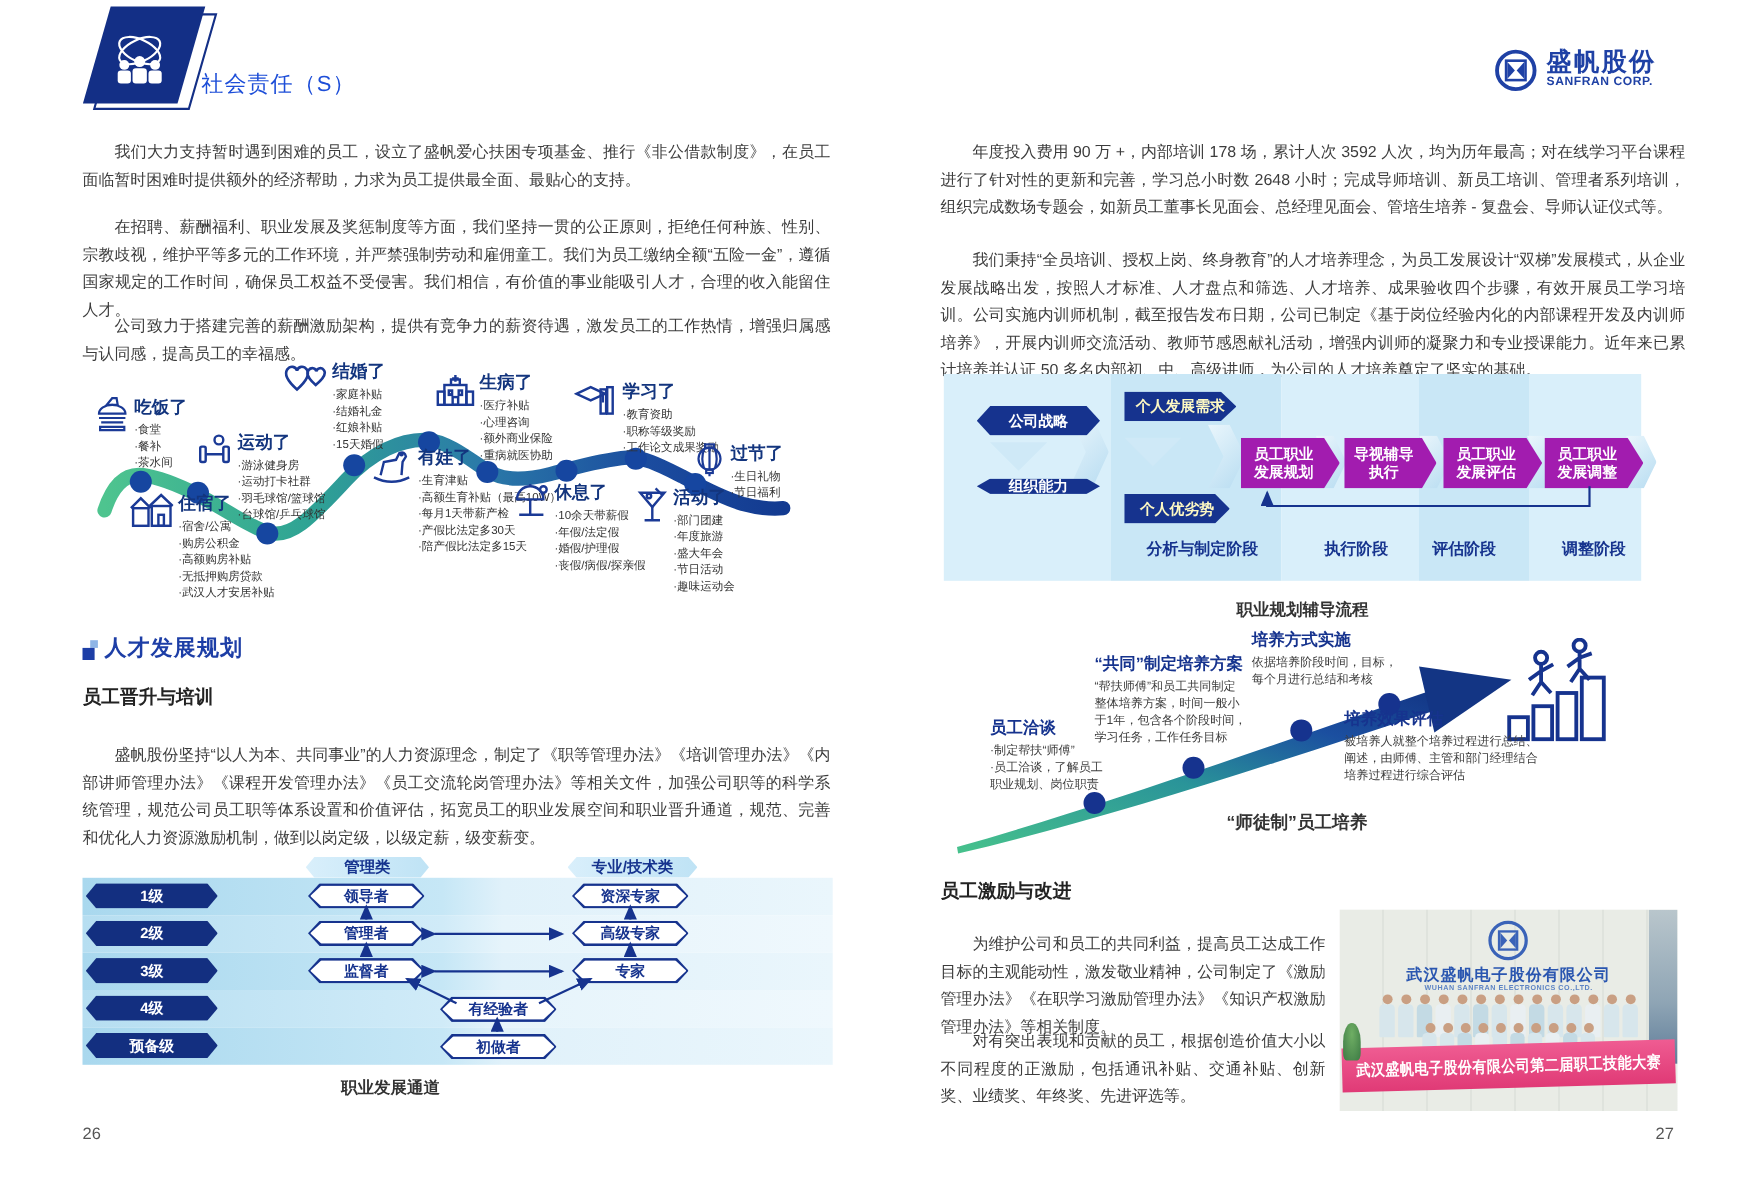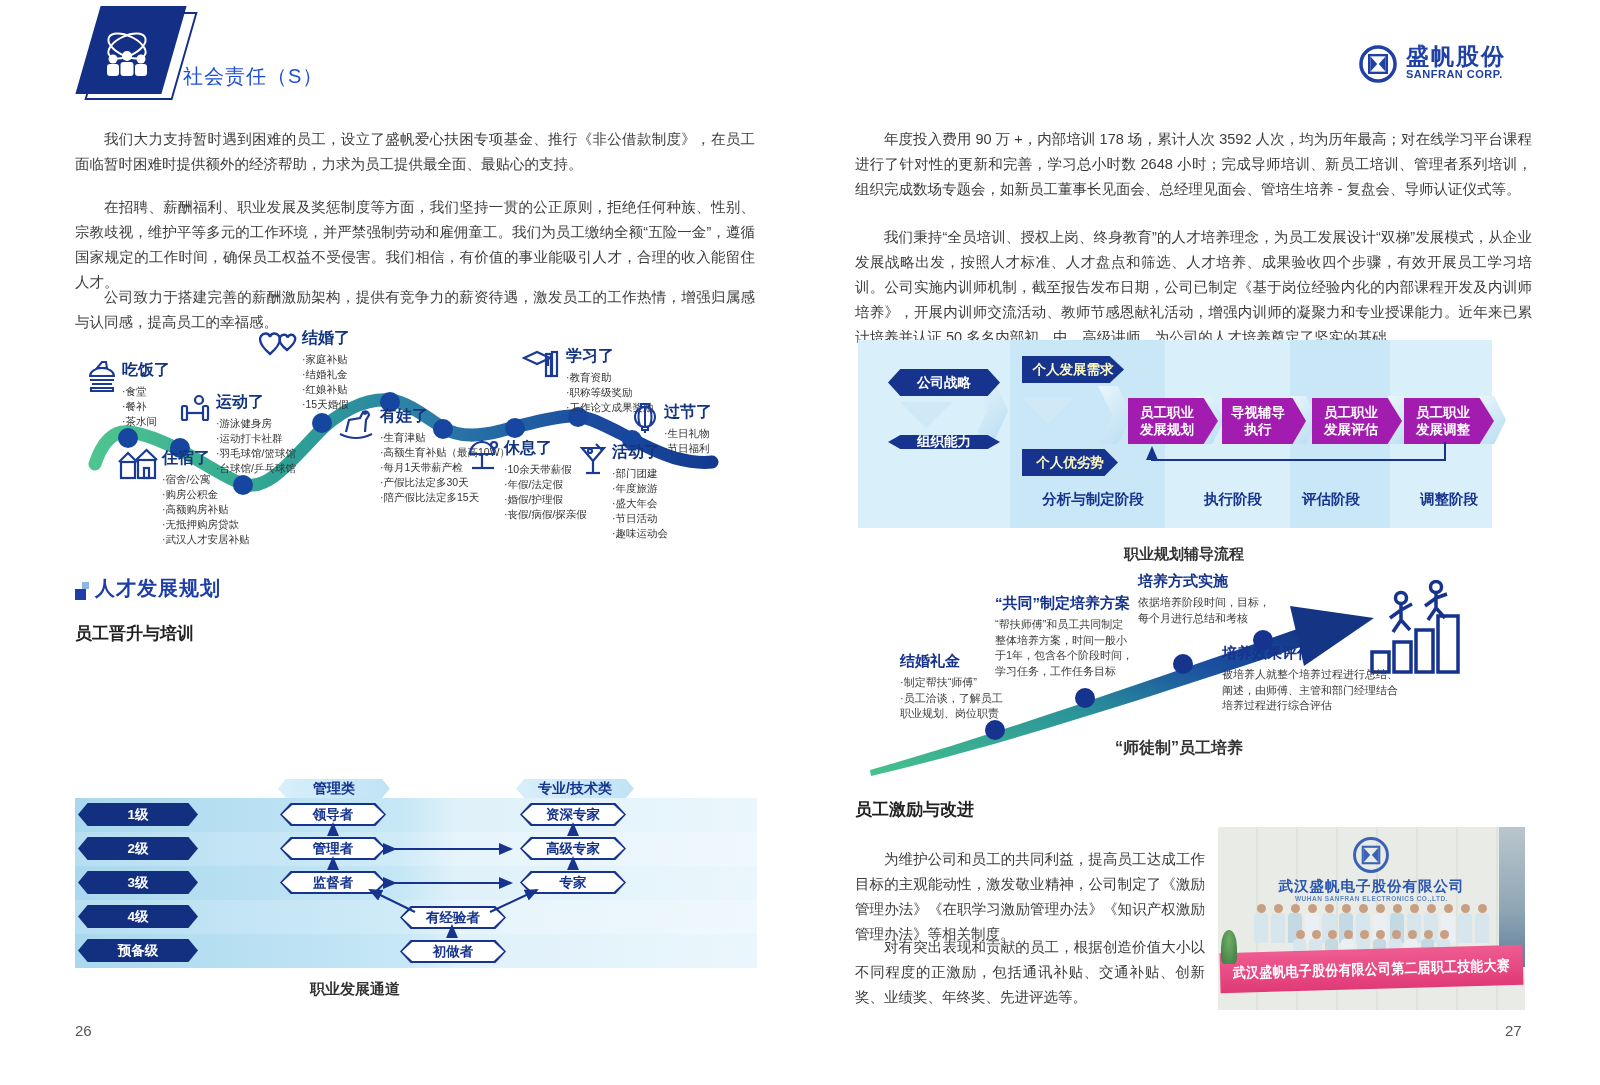--- a/index.html
+++ b/index.html
@@ -209,20 +209,40 @@
     </svg>
     <div>
         <div class="station-title">有娃了</div>
       <div class="station-items">·生育津贴
 ·高额生育补贴（最高10W）
 ·每月1天带薪产检
 ·产假比法定多30天
 ·陪产假比法定多15天</div>
       </div>
   </div>
+  <div class="abs station" style="left:396px;top:338px">
+    <svg width="36" height="34" viewBox="0 0 36 34" stroke="#1b3a96" stroke-width="2.2" fill="none">
+      <rect x="8" y="12" width="20" height="18"></rect>
+        <path d="M14,12 v-5 h8 v5"></path>
+      <line x1="18" y1="3" x2="18" y2="9"></line>
+        <line x1="15" y1="6" x2="21" y2="6"></line>
+      <rect x="12" y="17" width="3" height="4"></rect>
+        <rect x="21" y="17" width="3" height="4"></rect>
+        <rect x="15.5" y="23" width="5" height="7"></rect>
+      <rect x="2" y="18" width="6" height="12"></rect>
+        <rect x="28" y="18" width="6" height="12"></rect>
+    </svg>
+    <div>
+        <div class="station-title">生病了</div>
+      <div class="station-items">·医疗补贴
+·心理咨询
+·额外商业保险
+·重病就医协助</div>
+      </div>
+  </div>
   <div class="abs station" style="left:466px;top:438px">
     <svg width="34" height="34" viewBox="0 0 34 34" stroke="#1b3a96" stroke-width="2.2" fill="none">
       <path d="M4,16 a12,12 0 0 1 24,0 z"></path>
         <line x1="16" y1="16" x2="16" y2="30"></line>
       <path d="M16,4 v-2"></path>
         <path d="M6,30 h22"></path>
         <circle cx="28" cy="7" r="3"></circle>
     </svg>
     <div>
         <div class="station-title">休息了</div>
@@ -277,20 +297,21 @@
         <div class="station-title">过节了</div>
       <div class="station-items">·生日礼物
 ·节日福利</div>
       </div>
   </div>
 
   <div class="abs bullet-small"></div>
   <div class="abs bullet-big"></div>
   <div class="abs h1" style="left:95px;top:575px">人才发展规划</div>
   <div class="abs h2" style="left:75px;top:622px">员工晋升与培训</div>
+  <p class="abs body-par" style="left:75px;top:660px">盛帆股份坚持“以人为本、共同事业”的人力资源理念，制定了《职等管理办法》《培训管理办法》《内部讲师管理办法》《课程开发管理办法》《员工交流轮岗管理办法》等相关文件，加强公司职等的科学系统管理，规范公司员工职等体系设置和价值评估，拓宽员工的职业发展空间和职业晋升通道，规范、完善和优化人力资源激励机制，做到以岗定级，以级定薪，级变薪变。</p>
 
   <div>
     <div class="abs ribbon" style="left:278px;top:779px;width:112px">管理类</div>
     <div class="abs ribbon" style="left:516px;top:779px;width:118px">专业/技术类</div>
 
     <div class="abs band-row" style="top:798px;background:linear-gradient(90deg,#a9d8ee,#c6e7f6 48%,#e0f1fa 56%,#eaf6fc)"></div>
     <div class="abs band-row" style="top:832px;background:linear-gradient(90deg,#b6def1,#d0ebf8 48%,#e6f4fb 56%,#eff8fd)"></div>
     <div class="abs band-row" style="top:866px;background:linear-gradient(90deg,#a9d8ee,#c6e7f6 48%,#e0f1fa 56%,#eaf6fc)"></div>
     <div class="abs band-row" style="top:900px;background:linear-gradient(90deg,#b6def1,#d0ebf8 48%,#e6f4fb 56%,#eff8fd)"></div>
     <div class="abs band-row" style="top:934px;background:linear-gradient(90deg,#a9d8ee,#c6e7f6 48%,#e0f1fa 56%,#eaf6fc)"></div>
@@ -423,21 +444,21 @@
           <rect x="26" y="62" width="17" height="30"></rect>
         <rect x="48" y="50" width="17" height="42"></rect>
           <rect x="70" y="36" width="20" height="56"></rect>
         <circle cx="33" cy="18" r="5.5"></circle>
           <path d="M33,24 L33,40 M33,30 L22,38 M33,30 L44,24 M33,40 L25,52 M33,40 L42,50"></path>
         <circle cx="68" cy="7" r="5.5"></circle>
           <path d="M68,13 L68,28 M68,18 L57,26 M68,18 L79,14 M68,28 L60,40 M68,28 L77,38"></path>
       </g>
     </svg>
     <div class="abs" style="left:900px;top:652px">
-      <div class="m-title">结婚礼金</div>
+      <div class="m-title">员工洽谈</div>
       <div class="m-desc">·制定帮扶“师傅”
 ·员工洽谈，了解员工
  职业规划、岗位职责</div>
     </div>
     <div class="abs" style="left:995px;top:594px">
       <div class="m-title">“共同”制定培养方案</div>
       <div class="m-desc">“帮扶师傅”和员工共同制定
 整体培养方案，时间一般小
 于1年，包含各个阶段时间，
 学习任务，工作任务目标</div>

